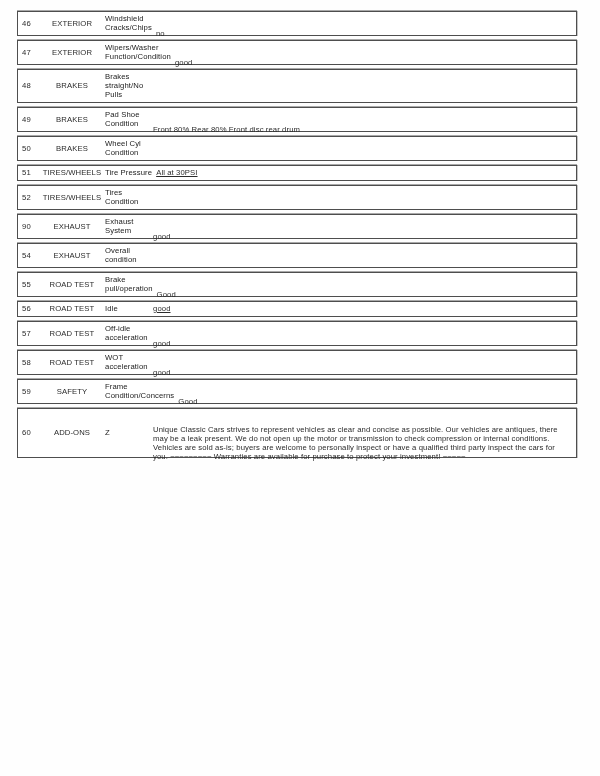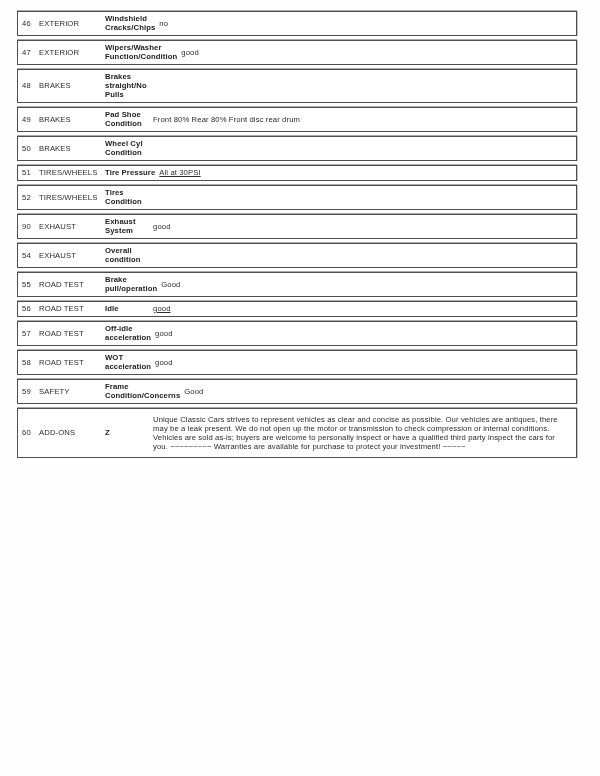--- a/index.html
+++ b/index.html
@@ -30,34 +30,34 @@
     box-shadow: 0 -1px 0 #a9a9a9, 1px 0 0 #c6c6c6;
     display: flex;
     align-items: center;
     padding: 2px 5px 3px 4px;
     font-size: 7.7px;
     line-height: 9px;
     color: #2b2b2b;
     letter-spacing: 0.1px;
   }
   .c-num  { flex: 0 0 auto; width: 17px; }
-  .c-cat  { flex: 0 0 auto; width: 66px; }
+  .c-cat  { flex: 0 0 auto; width: 66px; text-align: center; }
   .c-item {
     flex: 0 0 auto;
     min-width: 44px;
     margin-right: 4px;
-    font-weight: bold;
+    font-weight: normal;
     white-space: pre-line;
     color: #222222;
   }
   .c-val  {
     flex: 1 1 auto;
     max-width: 412px;
     position: relative;
-    top: 0;            
+    top: 10px;            
   }
   .row.single .c-val { top: 0; text-decoration: underline; }  
   .row.tall { min-height: 50px; }
 </style>
 </head>
 <body>
 
 <div class="page">
   <div class="rows">
 

